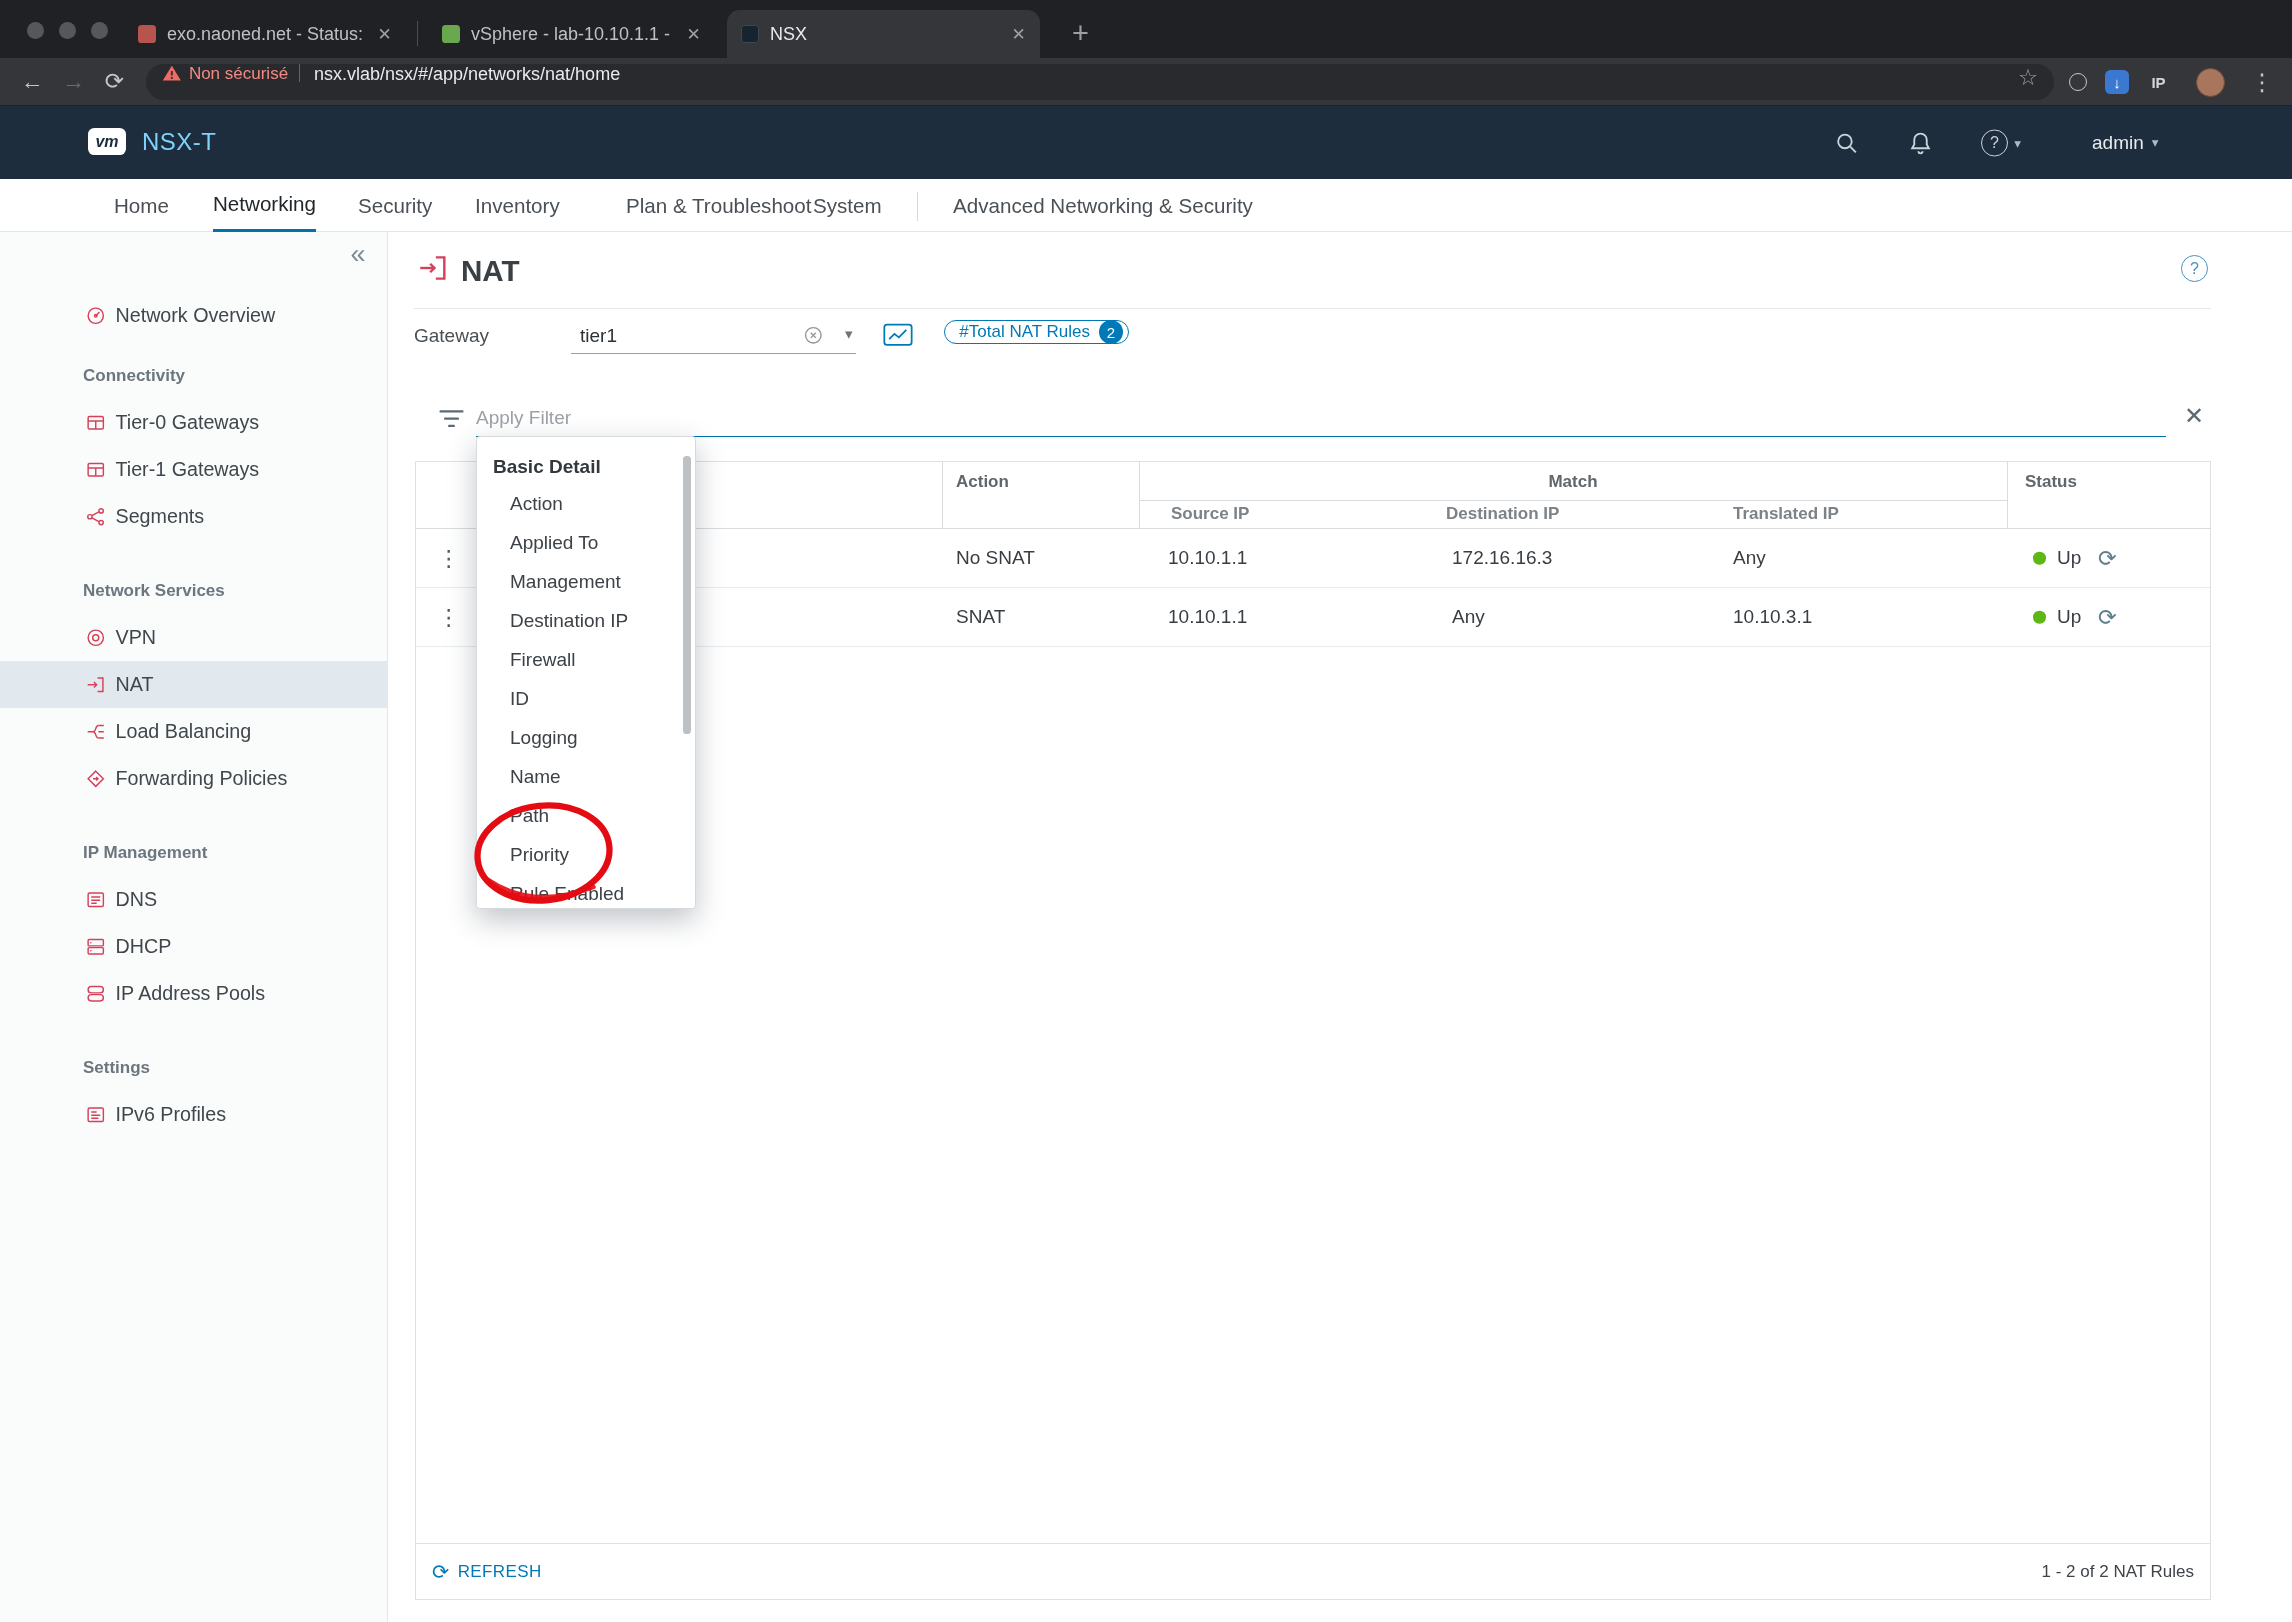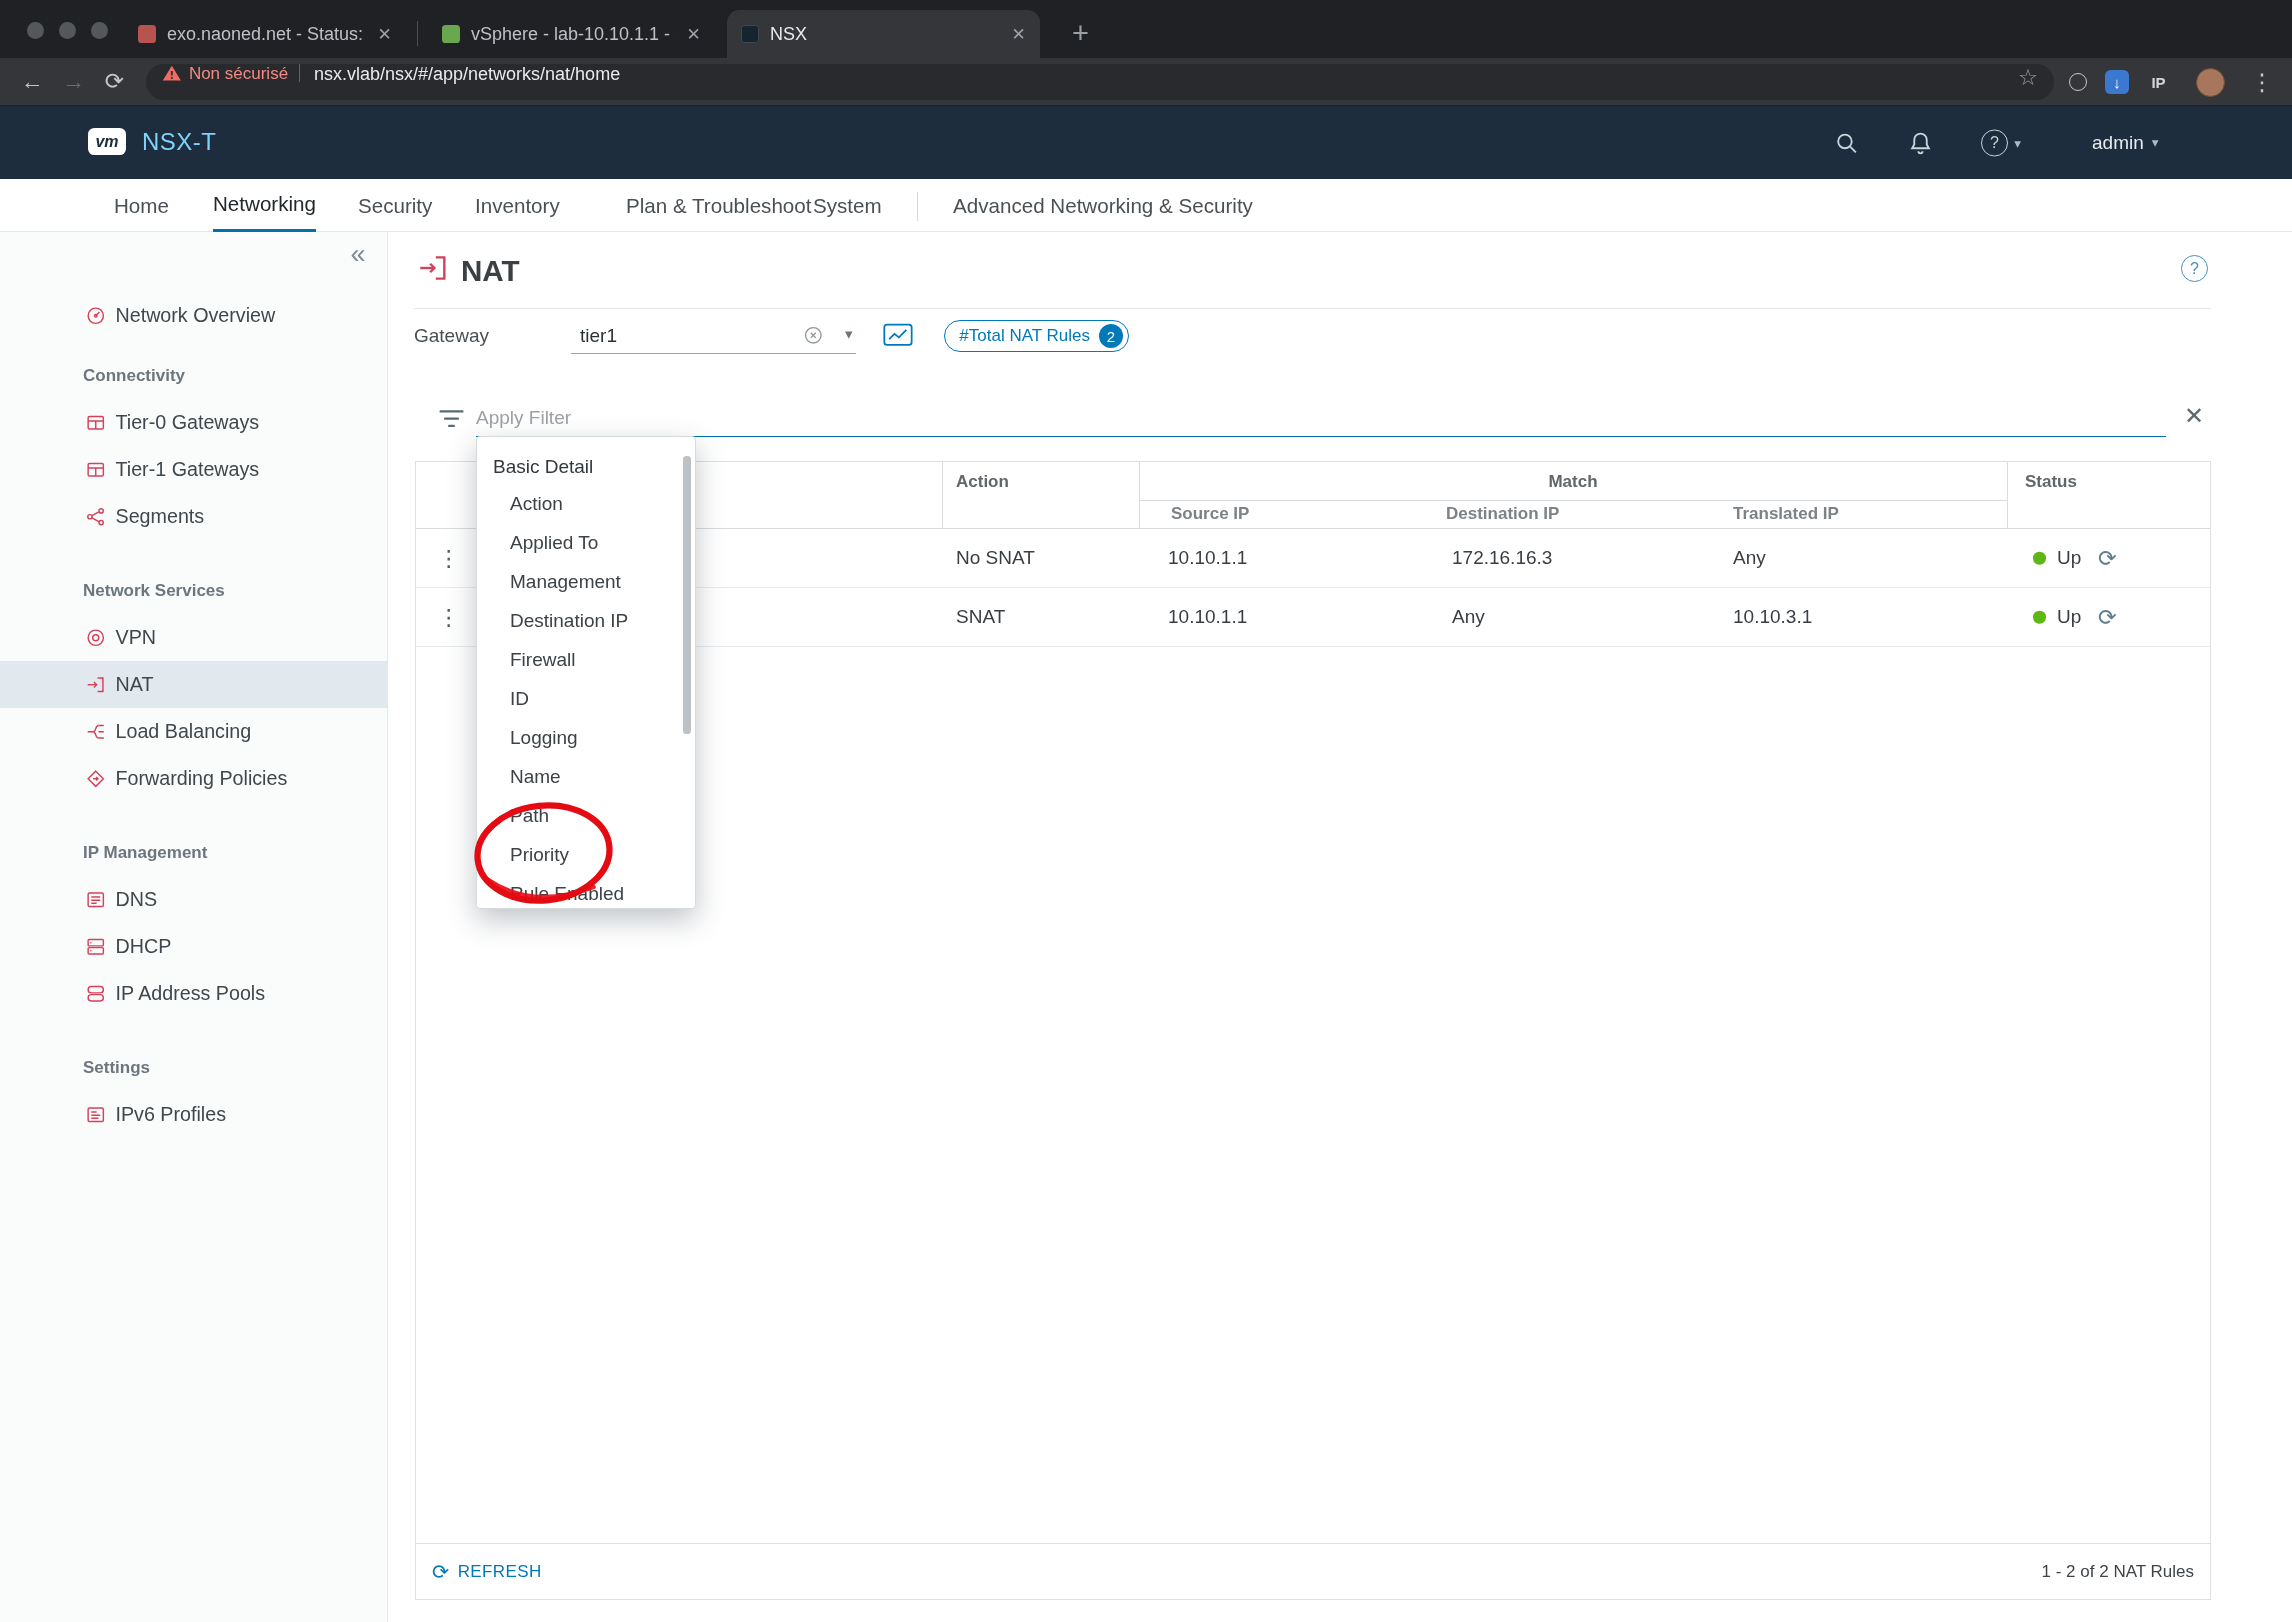--- a/index.html
+++ b/index.html
@@ -69,21 +69,21 @@
   .help-btn{position:absolute;left:1793px;top:23px;color:#4a90b8}
   .divider-h{position:absolute;left:26px;top:76px;width:1797px;height:0.9px;background:#e7e8ea}
 
   
   .gateway-label{position:absolute;left:26px;top:93px;font-size:19px;color:#4a4f54}
   .gateway-select{position:absolute;left:183px;top:86px;width:285px;height:36px;border-bottom:0.9px solid #9aa2a8}
   .gateway-value{position:absolute;left:9px;top:7.2px;font-size:19px;color:#2b3237}
   .clear-ic{position:absolute;right:32px;top:7.2px;width:20.6px;height:20.6px;color:#8f979c}
   .sel-caret{position:absolute;right:3.6px;top:7.2px;font-size:15px;color:#6b7artifact;color:#6b757c}
   .stats-ic{position:absolute;left:495px;top:90px;width:30px;height:27px;color:#0079b8}
-  .badge{position:absolute;left:556px;top:88px;height:32px;border:0.9px solid #0079b8;border-radius:16px;display:flex;align-items:center;gap:9px;padding:0 4.5px 0 14.3px;color:#0079b8;font-size:17px;background:#fff}
+  .badge{position:absolute;left:556px;top:88px;height:24px;border:0.9px solid #0079b8;border-radius:16px;display:flex;align-items:center;gap:9px;padding:0 4.5px 0 14.3px;color:#0079b8;font-size:17px;background:#fff}
   .badge-count{width:24px;height:24px;border-radius:50%;background:#0079b8;color:#fff;font-size:15px;display:flex;align-items:center;justify-content:center}
 
   
   .filter-ic{position:absolute;left:49px;top:174px;width:29px;height:25px;color:#5b6b76}
   .filter-input{position:absolute;left:88px;top:167px;width:1690px;height:38px;border:none;border-bottom:1.8px solid #0272ad;background:transparent;font-size:19px;color:#333;outline:none;font-family:inherit}
   .filter-input::placeholder{color:#9aa1a7}
   .filter-close{position:absolute;left:1796px;top:172px;font-size:24px;color:#5f6a72;line-height:1}
 
   
   .table{position:absolute;left:27px;top:229px;width:1796px;height:1139px;border:0.9px solid #dde1e5}
@@ -98,21 +98,21 @@
   .dot{position:absolute;left:1617px;top:50%;transform:translateY(-50%);width:12.5px;height:12.5px;border-radius:50%;background:#5eb715}
   .up{position:absolute;left:1641px;top:50%;transform:translateY(-50%)}
   .row-refresh{position:absolute;left:1682px;top:50%;transform:translateY(-50%);font-size:22.4px;color:#5f7d8c}
   .tfoot{position:absolute;left:0;right:0;bottom:0;height:56px;border-top:0.9px solid #dde1e5;display:flex;align-items:center;padding:0 16px}
   .refresh-btn{display:flex;align-items:center;gap:8px;color:#0079b8;font-size:17px;letter-spacing:0.4px}
   .refresh-glyph{font-size:20.6px}
   .range{margin-left:auto;font-size:17px;color:#3f4449}
 
   
   .dropdown{position:absolute;left:88px;top:204px;width:220px;height:473px;background:#fff;border:0.9px solid #d6dadd;border-radius:3.6px;box-shadow:0 10.7px 29px rgba(31,45,61,.28);z-index:40;overflow:hidden}
-  .dd-header{margin-top:11.6px;height:36px;display:flex;align-items:center;padding-left:16px;font-size:19px;font-weight:normal;color:#33383c}
+  .dd-header{margin-top:11.6px;height:36px;display:flex;align-items:center;padding-left:16px;font-size:19px;font-weight:bold;color:#33383c}
   .dd-item{height:39px;display:flex;align-items:center;padding-left:33px;font-size:19px;color:#3c4247}
   .dd-scroll{position:absolute;right:4.5px;top:19px;width:7.2px;height:278px;border-radius:3.6px;background:#bcc1c6}
 
   
   .annotation{position:absolute;left:75px;top:562px;width:161px;height:118px;z-index:50;pointer-events:none}
 </style>
 </head>
 <body>
 
 <div class="chrome">

